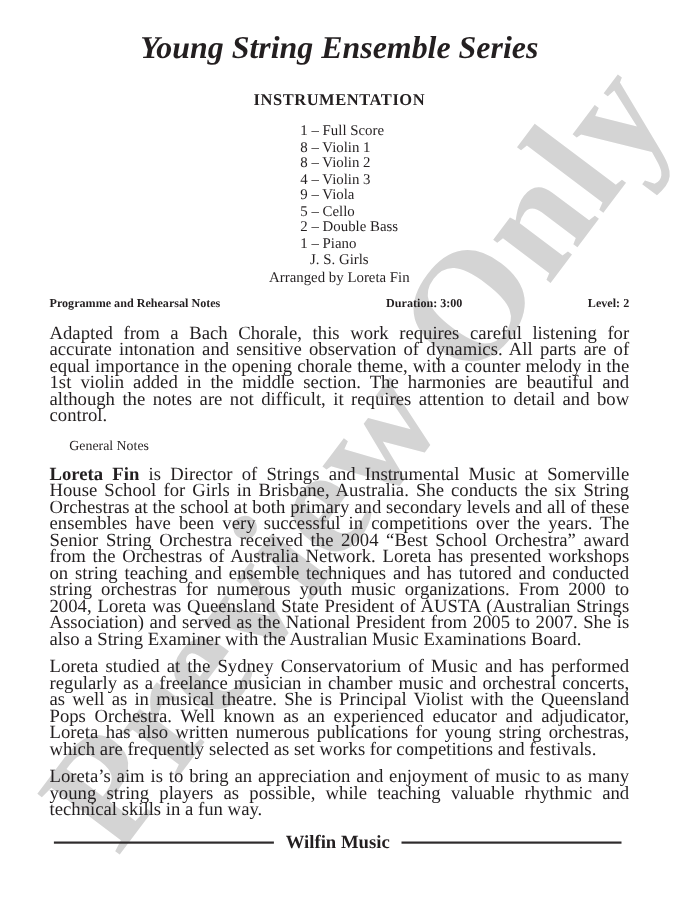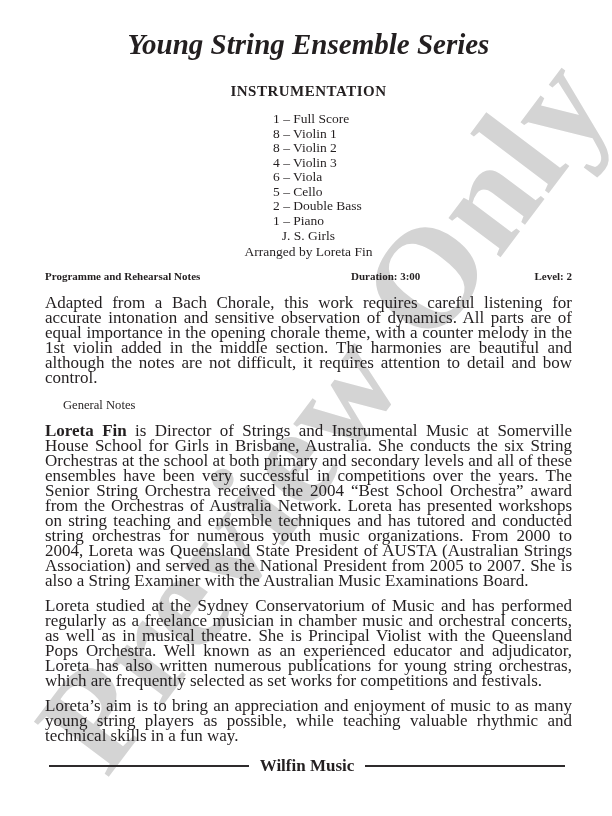--- a/index.html
+++ b/index.html
@@ -119,21 +119,21 @@
 
     <div class="series-title">Young String Ensemble Series</div>
 
     <div class="instr-heading">INSTRUMENTATION</div>
 
     <ul class="instr-list">
       <li>1 – Full Score</li>
       <li>8 – Violin 1</li>
       <li>8 – Violin 2</li>
       <li>4 – Violin 3</li>
-      <li>6 – Viola</li>
+      <li>9 – Viola</li>
       <li>5 – Cello</li>
       <li>2 – Double Bass</li>
       <li>1 – Piano</li>
     </ul>
 
     <div class="composer">J. S. Girls</div>
     <div class="arranger">Arranged by Loreta Fin</div>
 
     <div class="meta-row">
       <span class="meta-programme">Programme and Rehearsal Notes</span>

